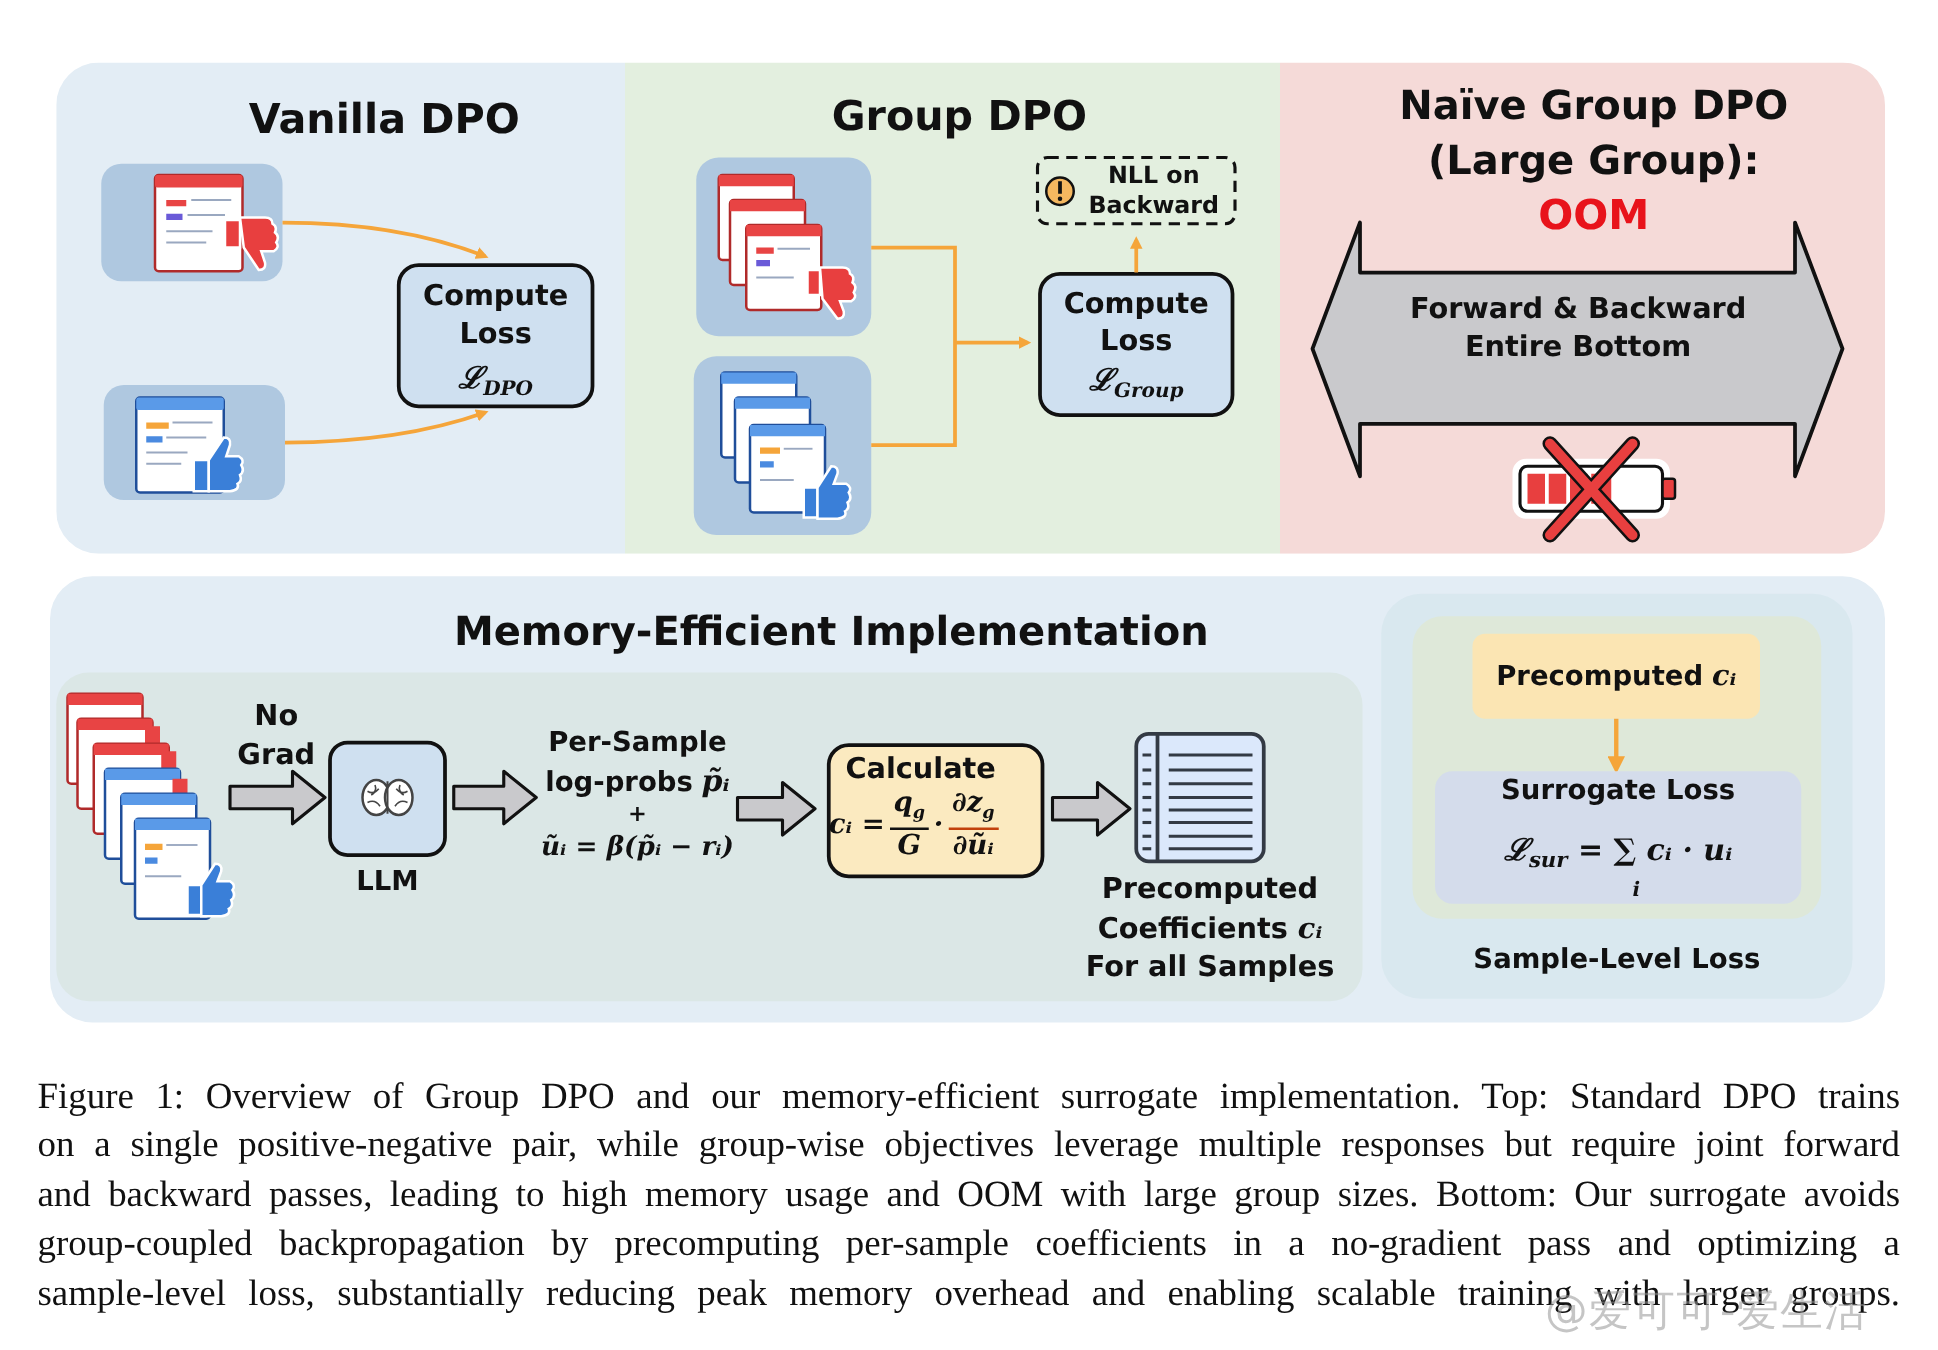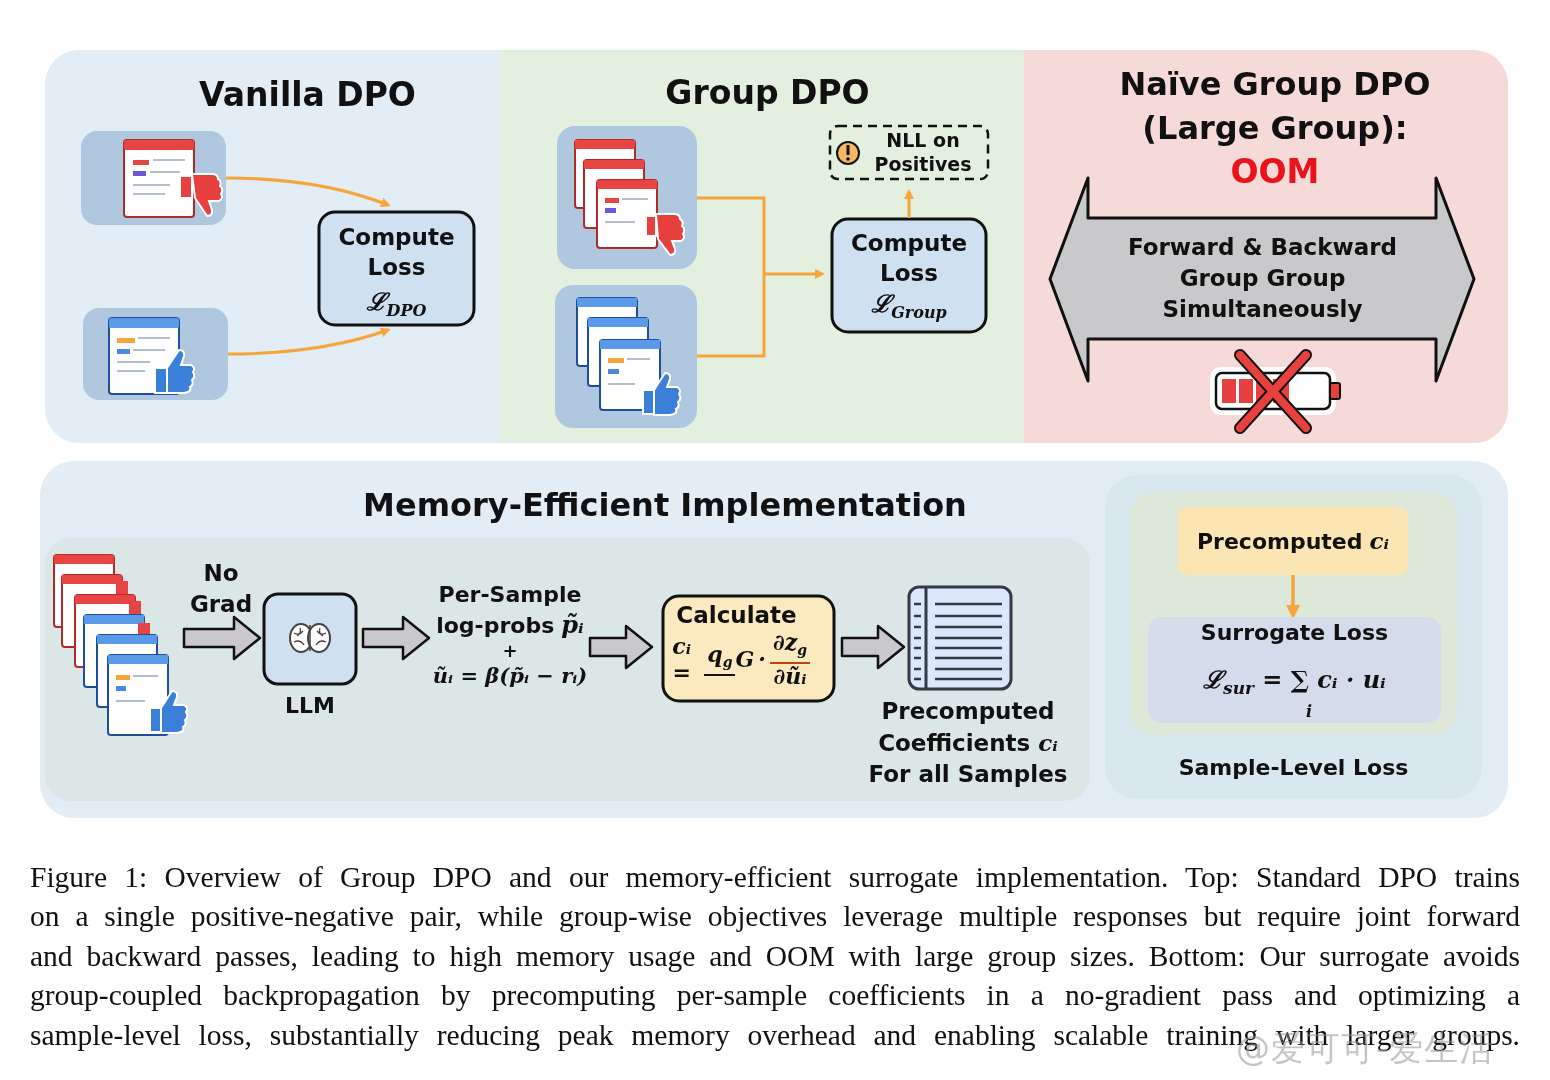--- a/index.html
+++ b/index.html
@@ -143,41 +143,40 @@
 <div class="abs center" style="left:319px;top:222px;width:155px;">
   <div class="bold" style="font-size:23px;line-height:30px;">Compute</div>
   <div class="bold" style="font-size:23px;line-height:30px;">Loss</div>
   <div class="math" style="font-size:24px;line-height:40px;">
     <span>ℒ</span><sub style="font-size:16px;">DPO</sub>
   </div>
 </div>
 
 <div class="abs center" style="left:858px;top:128px;width:130px;">
   <div class="bold" style="font-size:19px;line-height:24px;">NLL on</div>
-  <div class="bold" style="font-size:19px;line-height:24px;">Positives</div>
+  <div class="bold" style="font-size:19px;line-height:24px;">Backward</div>
 </div>
 
 <div class="abs center" style="left:832px;top:228px;width:154px;">
   <div class="bold" style="font-size:23px;line-height:30px;">Compute</div>
   <div class="bold" style="font-size:23px;line-height:30px;">Loss</div>
   <div class="math" style="font-size:24px;line-height:32px;">
     <span>ℒ</span><sub style="font-size:16px;">Group</sub>
   </div>
 </div>
 
 <div class="title" style="left:1070px;top:62px;width:410px;font-size:32px;line-height:44px;">
   <div>Naïve Group DPO</div>
   <div>(Large Group):</div>
   <div style="color:#e8131b;font-size:33px;">OOM</div>
 </div>
 
 <div class="abs center bold" style="left:1090px;top:232px;width:345px;font-size:23px;line-height:31px;">
   <div>Forward &amp; Backward</div>
-  <div>Group Group</div>
-  <div>Simultaneously</div>
+  <div>Entire Bottom</div>
 </div>
 
 <svg class="abs" style="left:0;top:455px" width="1550" height="375">
   <defs>
     <marker id="oarrow2" markerWidth="14" markerHeight="14" refX="8" refY="7" orient="auto" markerUnits="userSpaceOnUse">
       <path d="M0,0 L14,7 L0,14 z" fill="#f5a53a"></path>
     </marker>
   </defs>
   <rect x="40" y="6" width="1468" height="357" rx="34" fill="#e3edf5"></rect>
   <rect x="45" y="83" width="1045" height="263" rx="26" fill="#dbe7e6"></rect>
@@ -268,21 +267,21 @@
     <span class="math" style="font-size:24px;">p̃ᵢ</span>
   </div>
   <div class="bold" style="font-size:18px;line-height:20px;">+</div>
   <div class="math" style="font-size:21px;line-height:30px;">ũᵢ = β(p̃ᵢ − rᵢ)</div>
 </div>
 
 <div class="abs center" style="left:663px;top:600px;width:147px;">
   <div class="bold" style="font-size:23px;line-height:30px;">Calculate</div>
   <div class="math" style="display:flex;align-items:center;justify-content:flex-start;font-size:22px;gap:4px;">
     <span>cᵢ =</span>
-    <span style="display:inline-flex;flex-direction:row;align-items:center;line-height:24px;">
+    <span style="display:inline-flex;flex-direction:column;align-items:center;line-height:24px;">
       <span style="border-bottom:2px solid #111;padding:0 3px;"><span>q</span><sub style="font-size:14px;">g</sub></span>
       <span>G</span>
     </span>
     <span>·</span>
     <span style="display:inline-flex;flex-direction:column;align-items:center;line-height:24px;">
       <span style="border-bottom:2px solid #c2410c;padding:0 3px;"><span>∂z</span><sub style="font-size:14px;">g</sub></span>
       <span>∂ũᵢ</span>
     </span>
   </div>
 </div>

